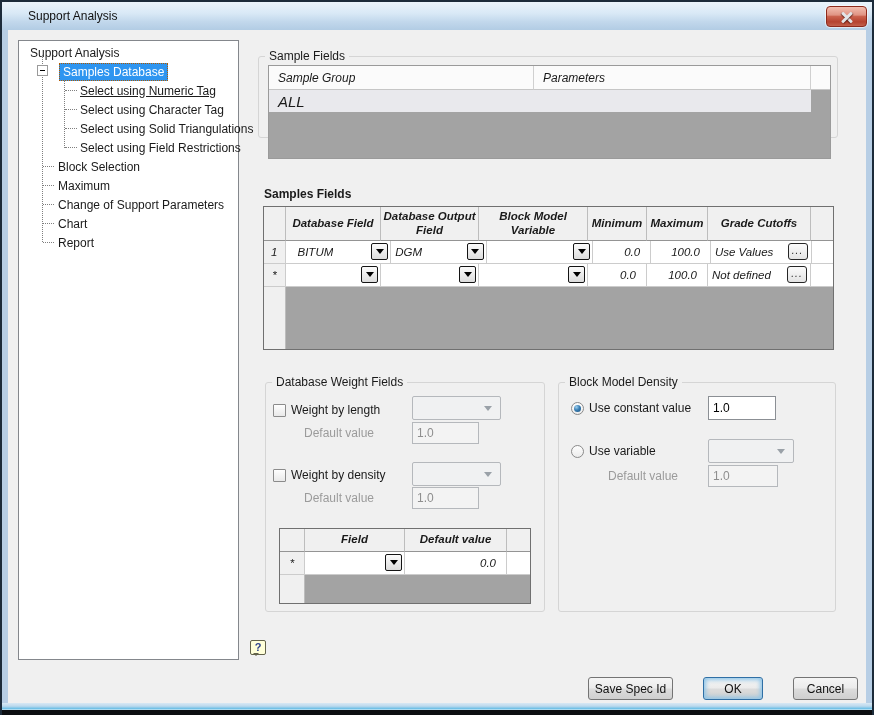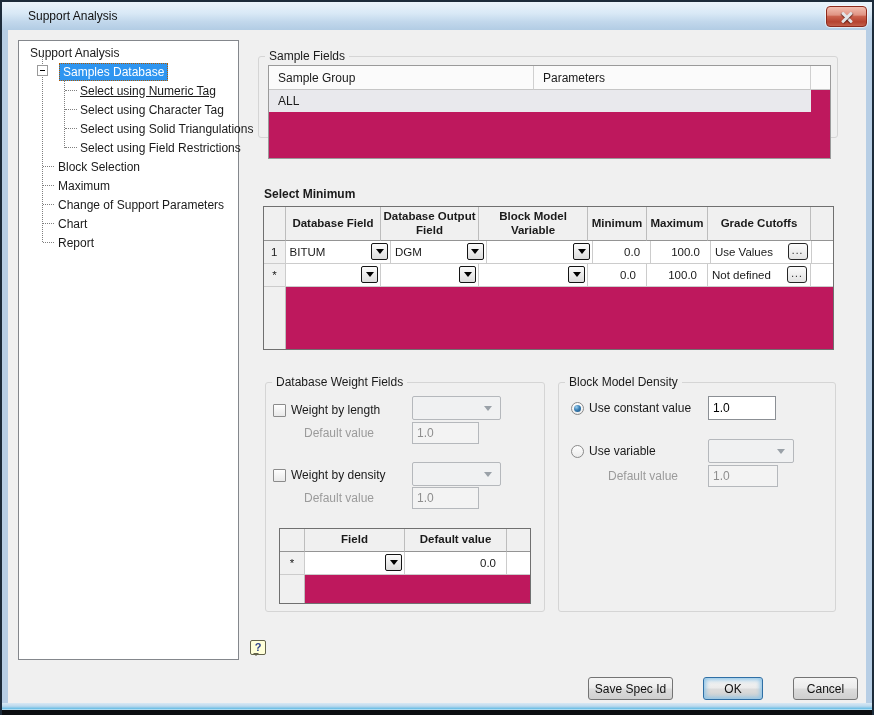--- a/index.html
+++ b/index.html
@@ -73,21 +73,21 @@
   .group {
     position:absolute; border:1px solid #d5d5d5; border-radius:3px;
     background:#f0f0f0;
   }
   .group > .glabel {
     position:absolute; top:-8px; left:6px; background:#f0f0f0;
     padding:0 4px; font-size:12px; color:#1a1a1a; white-space:nowrap;
   }
 
   
-  .gtable { position:absolute; background:#be185d; border:1px solid #707070; overflow:hidden; }
+  .gtable { position:absolute; background:#a3a3a3; border:1px solid #707070; overflow:hidden;font-style:italic; }
   .trowx { display:flex; }
   .hcell {
     background:#f0f0f0; font-weight:bold; font-size:11.5px; line-height:1.18;
     display:flex; align-items:center; justify-content:center; text-align:center;
     border-right:1px solid #bdbdbd; border-bottom:1px solid #949494;
   }
   .dcell {
     position:relative; background:#fff; font-size:11.5px;
     display:flex; align-items:center;
     border-right:1px solid #cccccc; border-bottom:1px solid #cccccc;
@@ -171,21 +171,21 @@
     border:3px solid transparent; border-top-color:#62624a;
   }
 
   
   .sf-hcell {
     background:#fbfbfb; font-size:12px; display:flex; align-items:center;
     border-right:1px solid #d0d0d0; border-bottom:1px solid #c6c6c6;
     padding-left:9px;
   }
   .sf-row { display:flex; height:22px; background:#e9e9ed; }
-  .sf-cell { display:flex; align-items:center; padding-left:9px; font-size:12px; }
+  .sf-cell { display:flex; align-items:center; padding-left:9px; font-size:15px; }
 </style>
 </head>
 <body>
 
 <div class="window">
 
   <div class="titlebar">
     <span class="title">Support Analysis</span>
     <div class="close-btn">
       <span class="close-x">
@@ -254,36 +254,36 @@
           <div class="sf-hcell" style="width:277px;">Parameters</div>
           <div class="sf-hcell" style="width:19px; border-right:none;"></div>
         </div>
         <div class="sf-row" style="width:542px;">
           <div class="sf-cell" style="width:265px;">ALL</div>
           <div class="sf-cell" style="width:277px;"></div>
         </div>
       </div>
     </div>
 
-    <div class="section-label" style="left:256px; top:157px;">Select Minimum</div>
+    <div class="section-label" style="left:256px; top:157px;">Samples Fields</div>
 
     <div class="gtable" style="left:255px; top:176px; width:571px; height:144px;">
       <div class="trowx" style="height:34px;">
         <div class="hcell" style="width:22px;"></div>
         <div class="hcell" style="width:95px;">Database Field</div>
         <div class="hcell" style="width:98px;">Database Output Field</div>
         <div class="hcell" style="width:109px;">Block Model Variable</div>
         <div class="hcell" style="width:59px;">Minimum</div>
         <div class="hcell" style="width:61px;">Maximum</div>
         <div class="hcell" style="width:103px;">Grade Cutoffs</div>
         <div class="hcell" style="width:22px; border-right:none;"></div>
       </div>
       <div class="trowx" style="height:23px;">
         <div class="dcell rowhdr" style="width:22px;">1</div>
-        <div class="dcell" style="width:108px;">
+        <div class="dcell" style="width:108px;padding-left:8px;">
           <span class="ctext">BITUM</span>
           <span class="grid-drop"></span>
         </div>
         <div class="dcell" style="width:98px;">
           <span class="ctext">DGM</span>
           <span class="grid-drop"></span>
         </div>
         <div class="dcell" style="width:109px;">
           <span class="ctext"></span>
           <span class="grid-drop"></span>

